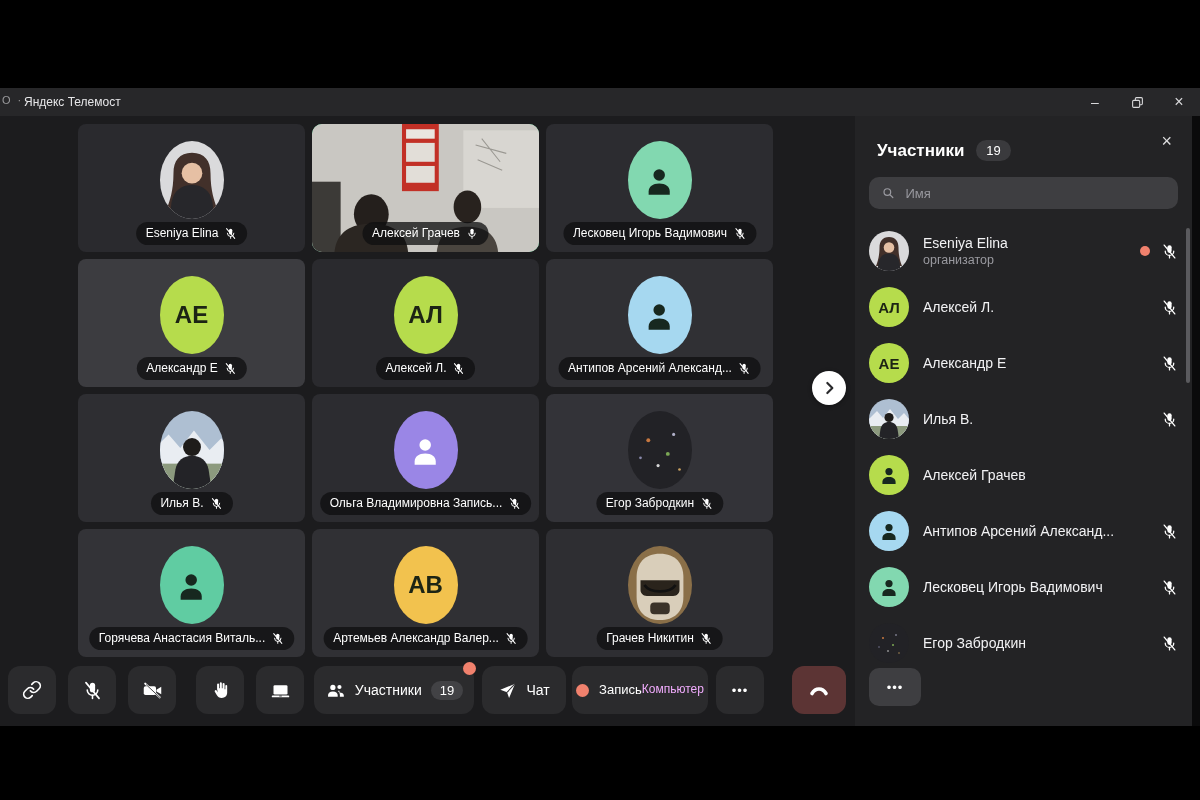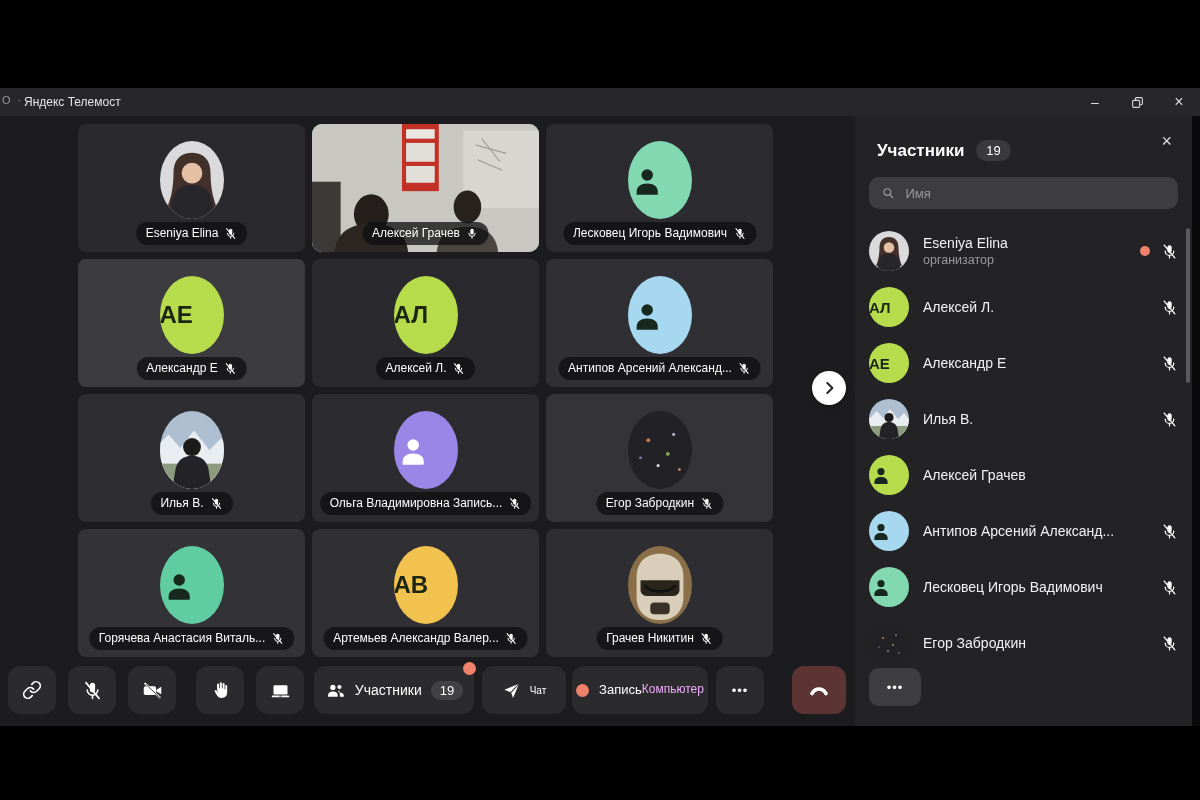--- a/index.html
+++ b/index.html
@@ -17,21 +17,21 @@
   .tb-title{margin-left:24px}
   .win-controls{position:absolute;right:0;top:0;height:28px;display:flex}
   .win-btn{width:42px;height:28px;display:flex;align-items:center;justify-content:center;color:#d8d8da;font-size:14px}
 
   
   #grid{position:absolute;left:78px;top:36px;display:grid;
     grid-template-columns:227px 227px 227px;grid-auto-rows:128px;gap:7px}
   .tile{position:relative;border-radius:8px;overflow:hidden}
   .tile.active{outline:3px solid var(--accent_green);outline-offset:-3px;border-radius:10px}
   .tile-center{position:absolute;inset:0 0 16px 0;display:flex;align-items:center;justify-content:center}
-  .av{border-radius:50%;display:flex;align-items:center;overflow:hidden;flex:none}
+  .av{border-radius:50%;display:flex;align-items:center;justify-content:center;overflow:hidden;flex:none}
   .av-initials{font-weight:bold;color:#1c2414}
   .tile .av{width:64px;height:78px}
   .tile .av-initials{font-size:24px}
   .videofill{position:absolute;inset:0}
   .videofill svg{display:block;width:100%;height:100%}
   .pill{position:absolute;bottom:7px;left:50%;transform:translateX(-50%);
     display:flex;align-items:center;gap:6px;background:rgba(14,14,16,.76);
     border-radius:13px;padding:4px 10px 5px;color:#fff;font-size:12px;white-space:nowrap;max-width:94%}
   .pill svg{flex:none}
 
@@ -67,21 +67,21 @@
 
   
   .tb{position:absolute;top:578px;height:48px;border-radius:12px;background:#2b2b2d;
     display:flex;align-items:center;justify-content:center;color:#fff;box-sizing:border-box}
   #tb-link{left:8px;width:48px}
   #tb-mic{left:68px;width:48px}
   #tb-cam{left:128px;width:48px}
   #tb-hand{left:196px;width:48px}
   #tb-screen{left:256px;width:48px}
   #tb-part{left:314px;width:160px;gap:9px;font-size:14px}
-  #tb-chat{left:482px;width:84px;gap:9px;font-size:10px}
+  #tb-chat{left:482px;width:84px;gap:9px;font-size:14px}
   #tb-rec{left:572px;width:136px;gap:10px}
   #tb-more{left:716px;width:48px}
   #tb-hang{left:792px;width:54px;background:var(--hangup_red)}
   .tb-badge{background:#424245;color:#fff;font-size:13px;padding:2px 9px;border-radius:11px}
   .notif-dot{position:absolute;right:-2px;top:-4px;width:13px;height:13px;border-radius:50%;background:var(--notification_red)}
   .rec-big-dot{width:13px;height:13px;border-radius:50%;background:var(--notification_red);flex:none}
   .rec-text{display:flex;flex-direction:row;align-items:flex-start;line-height:1.25}
   .rec-line1{font-size:13px;color:#fff}
   .rec-line2{font-size:12px;color:#f0abfc}
 </style>

